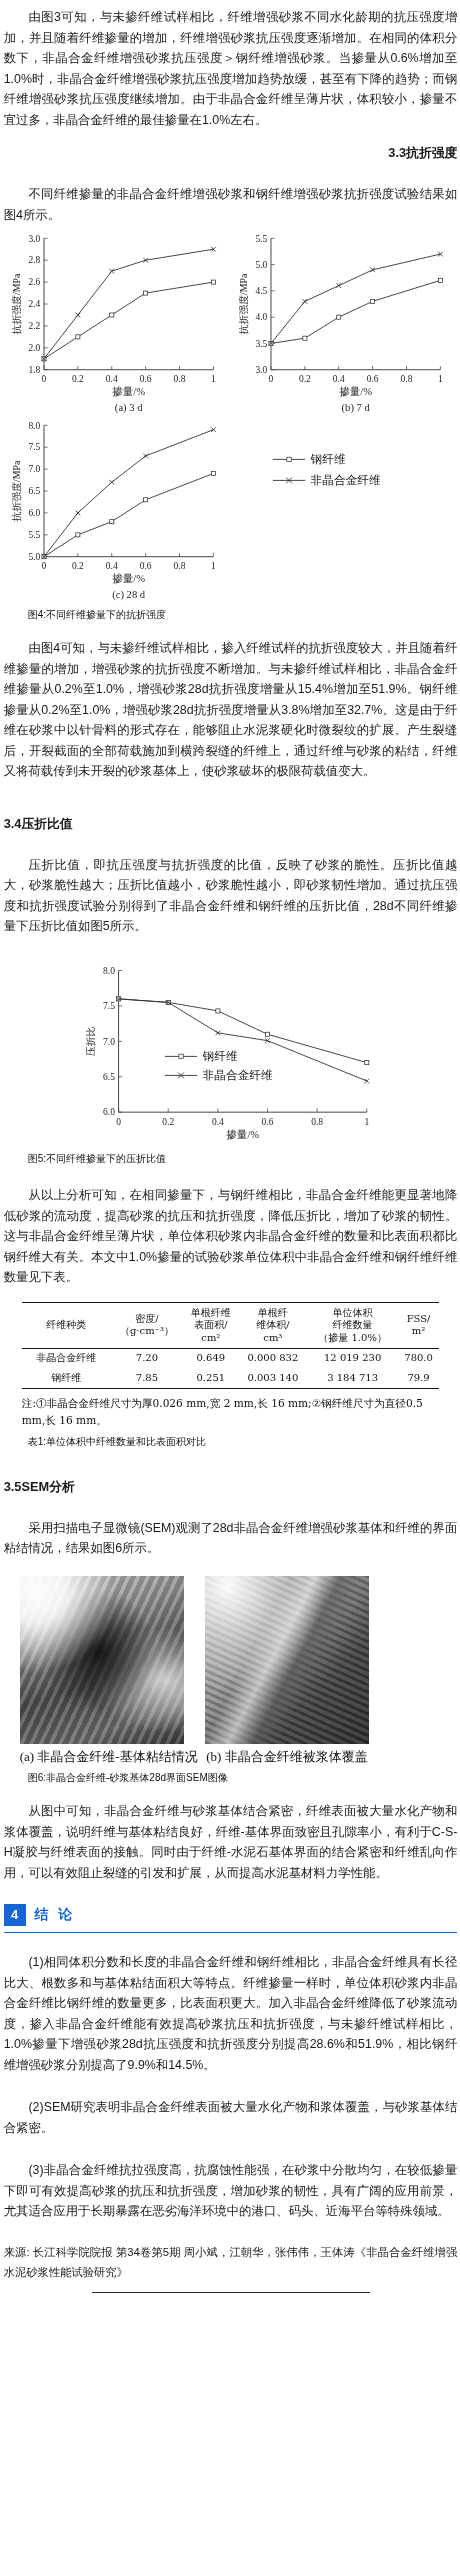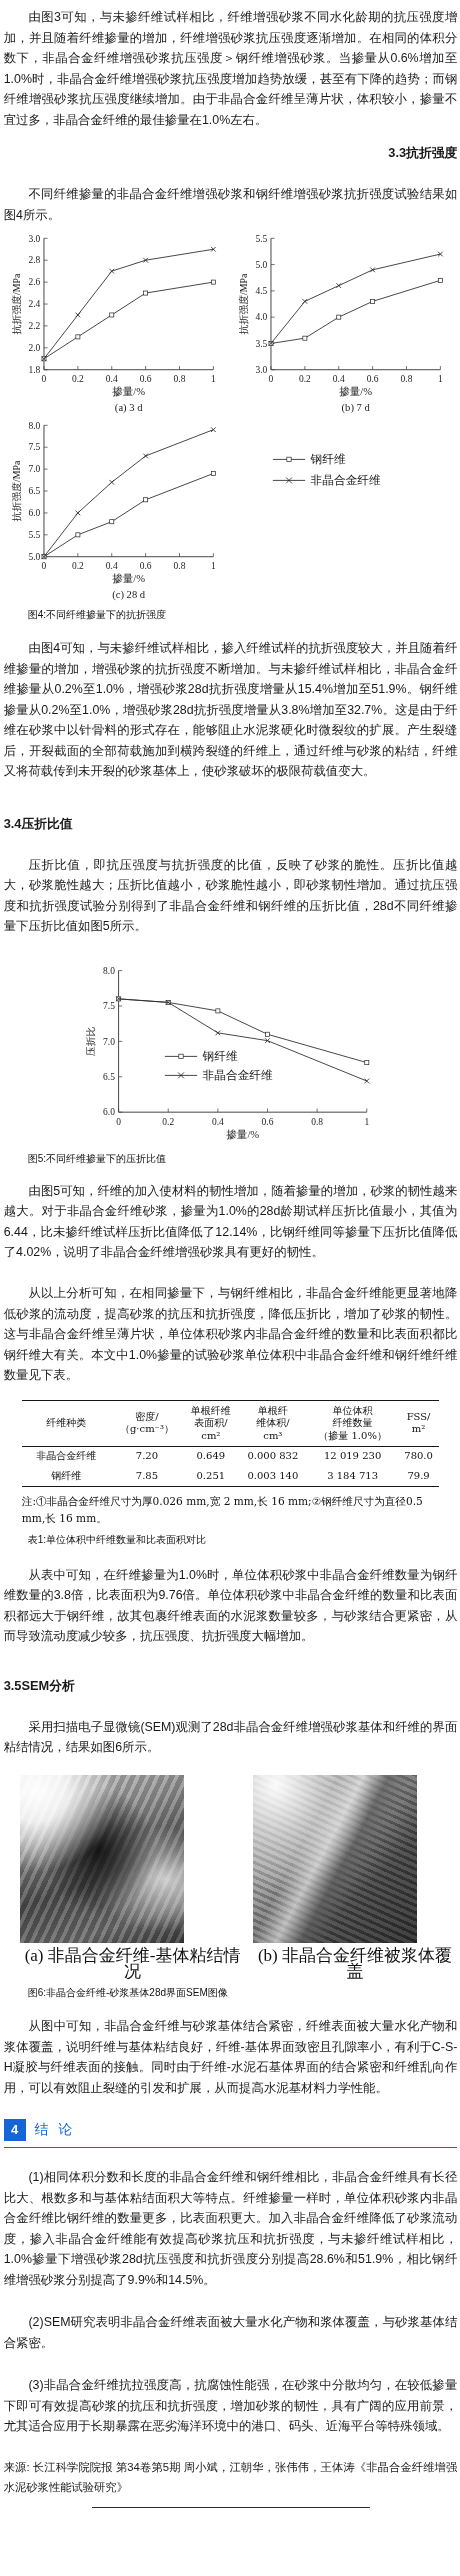--- a/index.html
+++ b/index.html
@@ -33,24 +33,24 @@
     radial-gradient(circle at 10% 10%, rgba(255,255,255,.98) 0%, rgba(255,255,255,.85) 14%, transparent 38%),
     radial-gradient(ellipse at 48% 45%, rgba(8,8,8,.85) 0%, rgba(20,20,20,.55) 22%, transparent 48%),
     radial-gradient(ellipse at 88% 62%, rgba(245,245,245,.75) 0%, transparent 36%),
     repeating-linear-gradient(115deg, rgba(255,255,255,.14) 0 3.7px, rgba(0,0,0,.16) 3.7px 8.8px),
     linear-gradient(160deg,#cdcdcd 0%,#909090 32%,#4c4c4c 58%,#6d6d6d 82%,#3a3a3a 100%);}
   .sem-b{background:
     radial-gradient(ellipse at 14% 6%, rgba(255,255,255,.95) 0%, rgba(230,230,230,.6) 22%, transparent 48%),
     linear-gradient(118deg, transparent 34%, rgba(255,255,255,.55) 44%, rgba(90,90,90,.65) 54%, transparent 64%),
     repeating-linear-gradient(24deg, rgba(0,0,0,.2) 0 2.9px, rgba(255,255,255,.09) 2.9px 6.6px),
     linear-gradient(135deg,#b9b9b9 0%,#989898 38%,#454545 68%,#2d2d2d 100%);}
-  .sem-cap{margin-top:4.4px;text-align:center;font-family:"Liberation Serif","DejaVu Serif",serif;font-size:17px;color:#111;line-height:16px;}
+  .sem-cap{margin-top:4.4px;text-align:center;font-family:"Liberation Serif","DejaVu Serif",serif;font-size:13px;color:#111;line-height:16px;}
   .sec4-header{display:flex;align-items:center;gap:8.8px;border-bottom:1.5px solid #1565d8;padding-bottom:6.6px;}
   .sec4-num{background:#1565d8;color:#fff;width:22px;height:22px;display:flex;align-items:center;justify-content:center;font-weight:700;font-size:13px;}
-  .sec4-title{color:#1565d8;font-weight:400;font-size:14px;letter-spacing:2.9px;}
+  .sec4-title{color:#1565d8;font-weight:700;font-size:14px;letter-spacing:2.9px;}
   .source{margin:20px 0 0 0;font-size:11.3px;line-height:20px;text-align:justify;}
   .bottom-rule{width:278px;margin:10.2px auto 0 auto;border-top:1.5px solid #2c2c2c;}
   svg{display:block;}
 </style>
 </head>
 <body>
 
 <div class="page">
 
   <p class="para mt8">由图3可知，与未掺纤维试样相比，纤维增强砂浆不同水化龄期的抗压强度增加，并且随着纤维掺量的增加，纤维增强砂浆抗压强度逐渐增加。在相同的体积分数下，非晶合金纤维增强砂浆抗压强度＞钢纤维增强砂浆。当掺量从0.6%增加至1.0%时，非晶合金纤维增强砂浆抗压强度增加趋势放缓，甚至有下降的趋势；而钢纤维增强砂浆抗压强度继续增加。由于非晶合金纤维呈薄片状，体积较小，掺量不宜过多，非晶合金纤维的最佳掺量在1.0%左右。</p>
@@ -271,21 +271,20 @@
               <line x1="1" y1="6" x2="45" y2="6" stroke="#2e2e2e" stroke-width="1.2"></line>
               <path d="M19 2 L27 10 M19 10 L27 2" stroke="#2e2e2e" stroke-width="1.2" fill="none"></path>
             </svg>
           <span>非晶合金纤维</span>
         </div>
       </div>
     </div>
     <figcaption class="fig-cap">图5:不同纤维掺量下的压折比值</figcaption>
   </figure>
 
-  <p class="para mt22">由图5可知，纤维的加入使材料的韧性增加，随着掺量的增加，砂浆的韧性越来越大。对于非晶合金纤维砂浆，掺量为1.0%的28d龄期试样压折比值最小，其值为6.44，比未掺纤维试样压折比值降低了12.14%，比钢纤维同等掺量下压折比值降低了4.02%，说明了非晶合金纤维增强砂浆具有更好的韧性。</p>
 
   <p class="para mt56">从以上分析可知，在相同掺量下，与钢纤维相比，非晶合金纤维能更显著地降低砂浆的流动度，提高砂浆的抗压和抗折强度，降低压折比，增加了砂浆的韧性。这与非晶合金纤维呈薄片状，单位体积砂浆内非晶合金纤维的数量和比表面积都比钢纤维大有关。本文中1.0%掺量的试验砂浆单位体积中非晶合金纤维和钢纤维纤维数量见下表。</p>
 
   <div class="table-block mt20">
     <table class="paper-table">
       <thead>
           <tr>
             <th>纤维种类</th>
             <th>密度/<br>（g·cm⁻³）</th>
             <th>单根纤维<br>表面积/<br>cm²</th>
@@ -311,21 +310,20 @@
             <td>3 184 713</td>
             <td>79.9</td>
           </tr>
         </tbody>
     </table>
     <div class="table-note">注:①非晶合金纤维尺寸为厚0.026 mm,宽 2 mm,长 16 mm;②钢纤维尺寸为直径0.5 mm,长 16 mm。</div>
   </div>
 
   <div class="fig-cap mt14">表1:单位体积中纤维数量和比表面积对比</div>
 
-  <p class="para mt26">从表中可知，在纤维掺量为1.0%时，单位体积砂浆中非晶合金纤维数量为钢纤维数量的3.8倍，比表面积为9.76倍。单位体积砂浆中非晶合金纤维的数量和比表面积都远大于钢纤维，故其包裹纤维表面的水泥浆数量较多，与砂浆结合更紧密，从而导致流动度减少较多，抗压强度、抗折强度大幅增加。</p>
 
   <h3 class="h-sub mt40">3.5SEM分析</h3>
 
   <p class="para">采用扫描电子显微镜(SEM)观测了28d非晶合金纤维增强砂浆基体和纤维的界面粘结情况，结果如图6所示。</p>
 
   <figure class="mt24">
     <div class="sem-row">
       <div class="sem-col">
         <div class="sem-img sem-a"></div>
         <div class="sem-cap">(a) 非晶合金纤维-基体粘结情况</div>

